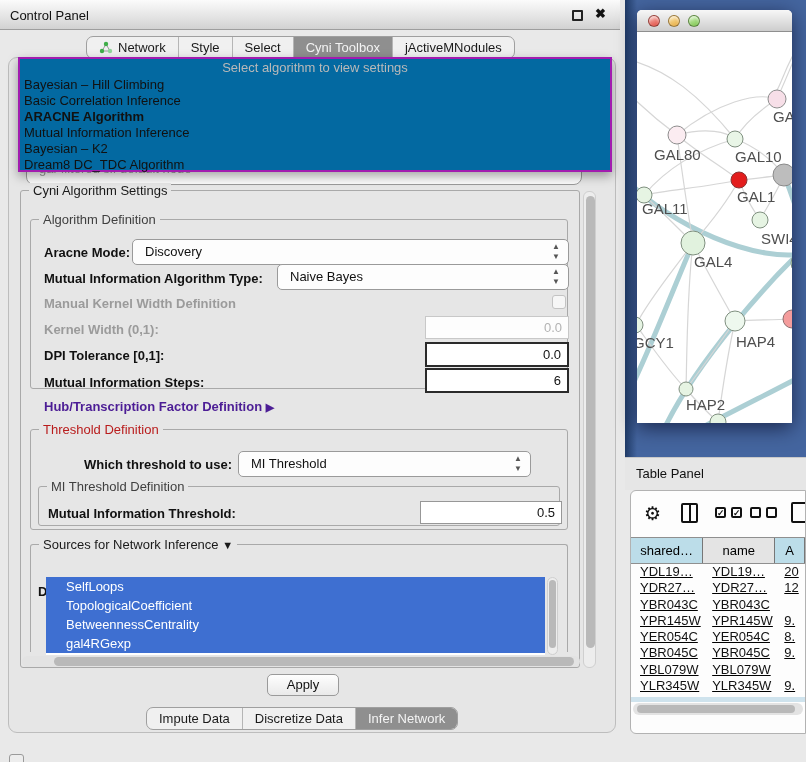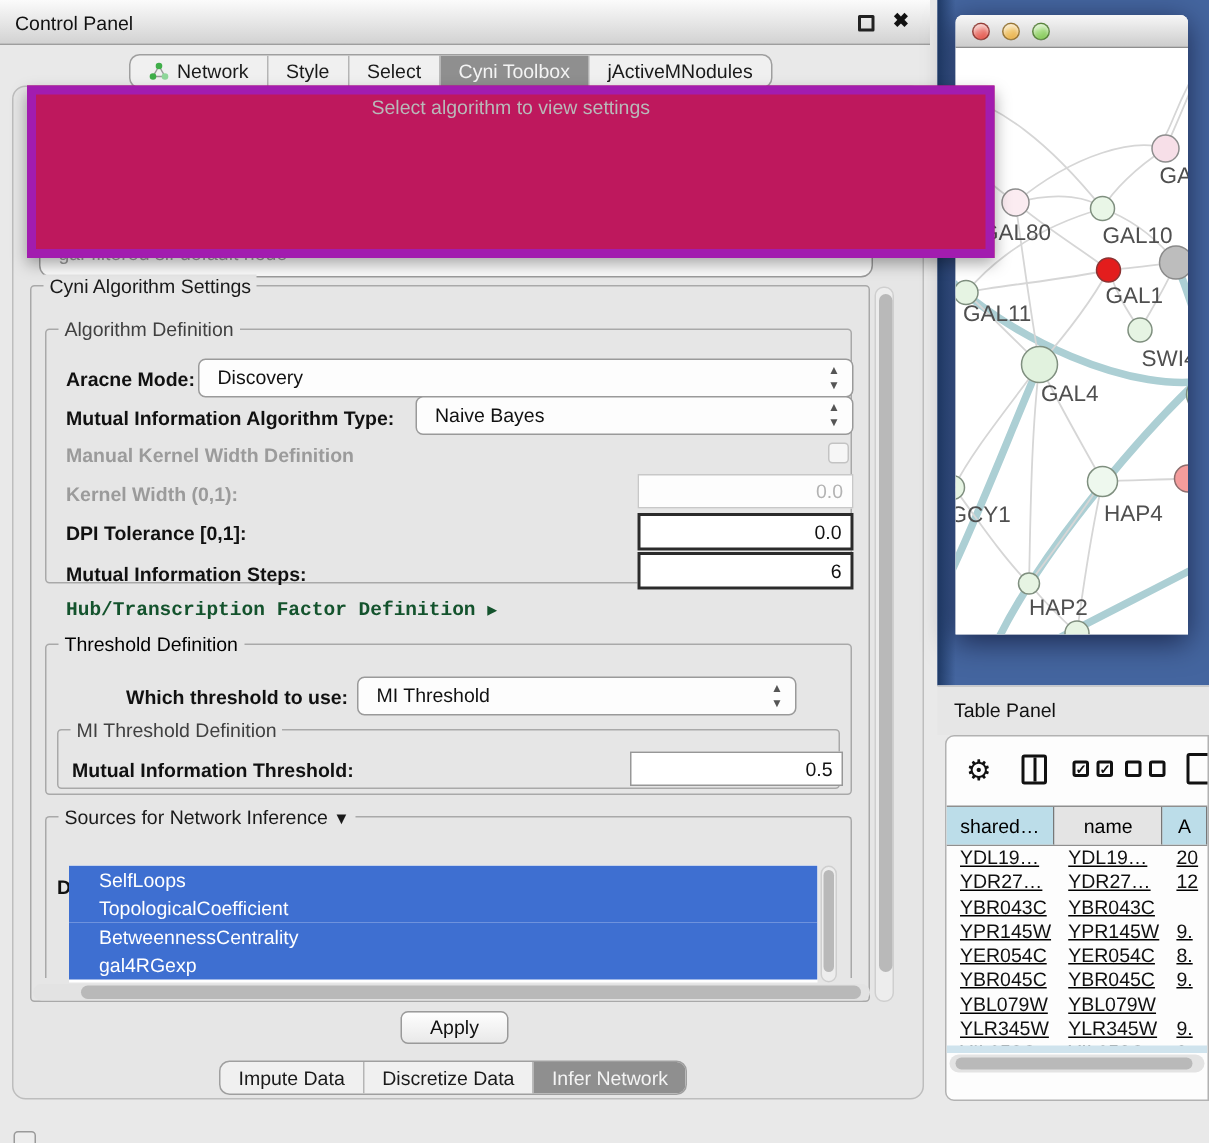--- a/index.html
+++ b/index.html
@@ -31,44 +31,44 @@
   #bottom-tabs { left:146px; top:707px; }
 
   
   .bg-combo { left:26px; top:152px; width:556px; height:33px; background:#fafafa;
     border:1px solid #9a9a9a; border-radius:8px; color:#9a9a9a; font-size:13px;
     line-height:31px; padding-left:12px; }
   .bg-spin { left:556px; top:96px; width:26px; height:30px; background:#f2f2f2;
     border:2px solid #74a7dc; border-radius:7px; box-shadow:0 0 4px #8cb8e6; }
 
   
-  .dd-popup { left:18px; top:57px; width:645px; height:115px; background:#be185d;
-    border:6px solid #a21caf; box-shadow:0 4px 10px rgba(0,0,0,.35); z-index:30; }
+  .dd-popup { left:18px; top:57px; width:594px; height:115px; background:#0369a1;
+    border:2px solid #a21caf; box-shadow:0 4px 10px rgba(0,0,0,.35); z-index:30; }
   .dd-ph { height:18px; text-align:center; color:#b9b9b9; font-size:13px; line-height:18px; }
   .dd-item { height:16px; line-height:16px; font-size:13px; color:#111; padding-left:4px; white-space:nowrap; }
   .dd-item.bold { font-weight:bold; }
 
   
   .grp { border:1px solid #a9a9a9; border-radius:3px; }
   .grp-title { position:absolute; top:-8px; left:8px; background:#e6e6e6; padding:0 4px; font-size:13px; }
-  .t-black { color:#1a1a1a; } .t-blue { color:#404040; } .t-green { color:#000000; }
+  .t-black { color:#1a1a1a; } .t-blue { color:#404040; } .t-green { color:#b91c1c; }
 
   .flabel { font-size:13px; font-weight:bold; color:#111; white-space:nowrap; }
   .flabel.dis { color:#9b9b9b; }
 
   .combo { background:#fdfdfd; border:1px solid #9a9a9a; border-radius:5px; font-size:13px;
     color:#111; line-height:24px; padding-left:12px; }
   .combo .arr { position:absolute; right:8px; top:2px; font-size:8px; color:#555; line-height:10px; text-align:center; }
   .field { background:#fff; font-size:13px; color:#111; text-align:right; padding-right:6px; }
   .field.dark { border:2px solid #2b2b2b; }
   .field.lite { border:1px solid #c8c8c8; color:#b3b3b3; background:#fdfdfd; }
   .field.norm { border:1px solid #979797; }
   .chk { width:14px; height:14px; border:1px solid #c3c3c3; border-radius:3px; background:#f6f6f6; }
 
-  .expander { font-size:13px; font-weight:bold; color:#14532d;font-family:Liberation Mono, monospace; }
+  .expander { font-size:13px; font-weight:bold; color:#4c1d95; }
   .expander .tri { font-size:11px; }
 
   
   .attr-list { background:#fff; overflow:hidden; }
   .attr-item { height:19px; line-height:19px; background:#3e6fd1; color:#fff; font-size:13px; padding-left:20px; }
   .vtrack { background:#ededed; border:1px solid #cfcfcf; border-radius:6px; }
   .vthumb { position:absolute; background:#b9b9b9; border-radius:5px; }
   .htrack { background:#e3e3e3; border-radius:6px; }
   .hthumb { position:absolute; background:#b9b9b9; border-radius:5px; }
 
@@ -150,20 +150,28 @@
     <div class="tabseg sel">
       <span>Cyni Toolbox</span>
     </div>
     <div class="tabseg">
       <span>jActiveMNodules</span>
     </div>
   </div>
 
 <div class="abs dd-popup">
   <div class="dd-ph">Select algorithm to view settings</div>
+  <div id="dd-items">
+      <div class="dd-item">Bayesian – Hill Climbing</div>
+      <div class="dd-item">Basic Correlation Inference</div>
+      <div class="dd-item bold">ARACNE Algorithm</div>
+      <div class="dd-item">Mutual Information Inference</div>
+      <div class="dd-item">Bayesian – K2</div>
+      <div class="dd-item">Dream8 DC_TDC Algorithm</div>
+    </div>
 </div>
 
 <div class="abs grp" style="left:20px; top:190px; width:560px; height:478px;">
   <span class="grp-title t-black">Cyni Algorithm Settings</span>
 </div>
 
 <div class="abs grp" style="left:30px; top:219px; width:538px; height:170px;">
   <span class="grp-title t-blue">Algorithm Definition</span>
 </div>
 

